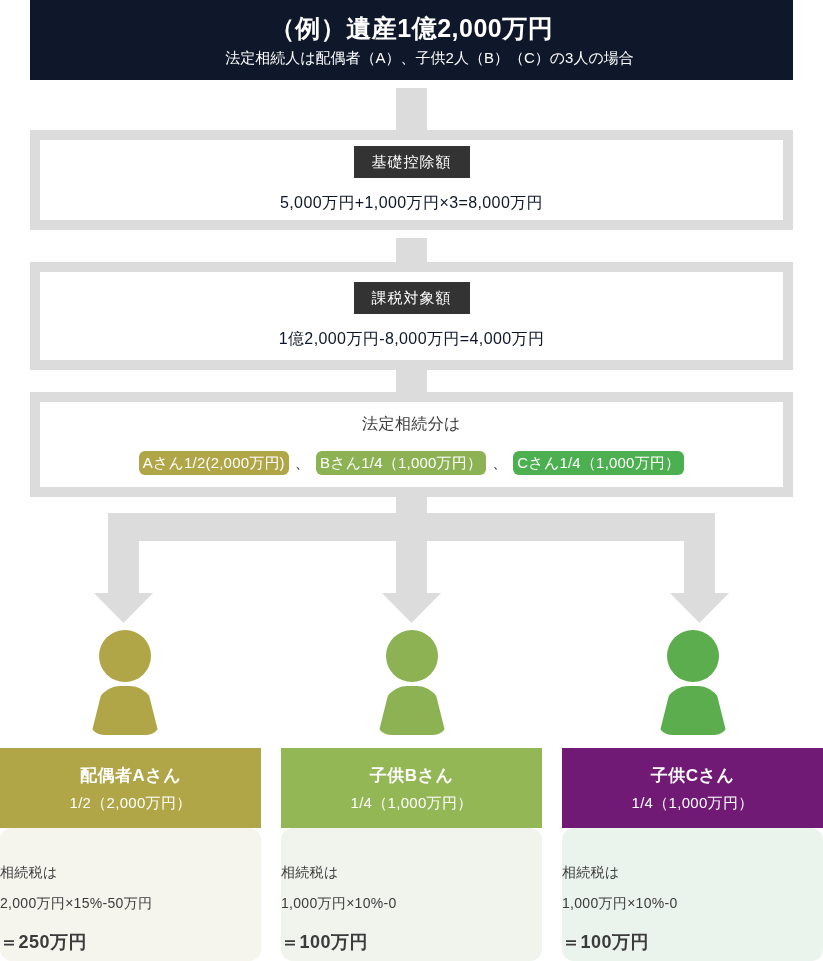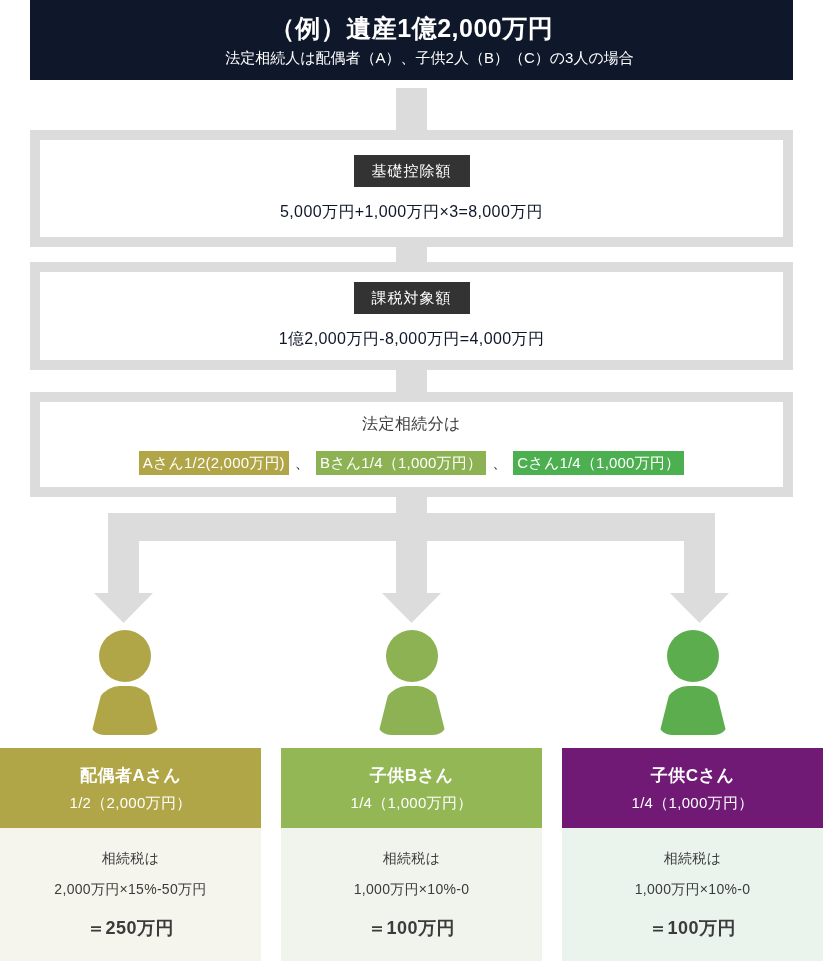--- a/index.html
+++ b/index.html
@@ -78,21 +78,21 @@
     font-size: 15px;
     line-height: 1;
     padding: 8px 18px 9px 18px;
     letter-spacing: 1px;
   }
   .formula {
     font-size: 16px;
     color: #0f172a;
     letter-spacing: .4px;
   }
-  .step1 { top: 130px; height: 117px; }
+  .step1 { top: 130px; height: 100px; }
   .step1 .pill { margin-bottom: 15px; }
   .step2 { top: 262px; height: 108px; }
   .step2 .pill { margin-bottom: 15px; }
   .step3 { top: 392px; height: 105px; }
   .lead {
     font-size: 16px;
     color: #3b3b3b;
     margin-bottom: 16px;
     letter-spacing: .4px;
   }
@@ -101,20 +101,21 @@
     align-items: center;
     justify-content: center;
     font-size: 15px;
     letter-spacing: .2px;
     white-space: nowrap;
   }
   .share {
     color: #ffffff;
     padding: 3px 4px 4px 4px;
     line-height: 1.15;
+    border-radius: 6px;
   }
   .share-sep {
     color: #3b3b3b;
     padding: 0 6px;
   }
 
   
   .splitter {
     position: absolute;
     left: 0;
@@ -191,24 +192,25 @@
     letter-spacing: .5px;
   }
   .col-share {
     font-size: 15px;
     letter-spacing: .3px;
   }
   .col-body {
     height: 133px;
     display: flex;
     flex-direction: column;
-    align-items: center;
-    box-sizing: border-box;
-    padding-top: 22px;
+    align-items: flex-start;
+    box-sizing: border-box;
+    padding-top: 36px;
     color: #3b3b3b;
+    border-radius: 12px;
   }
   .body-label {
     font-size: 14px;
     margin-bottom: 13px;
     letter-spacing: .3px;
   }
   .body-calc {
     font-size: 14px;
     margin-bottom: 17px;
     letter-spacing: .3px;

